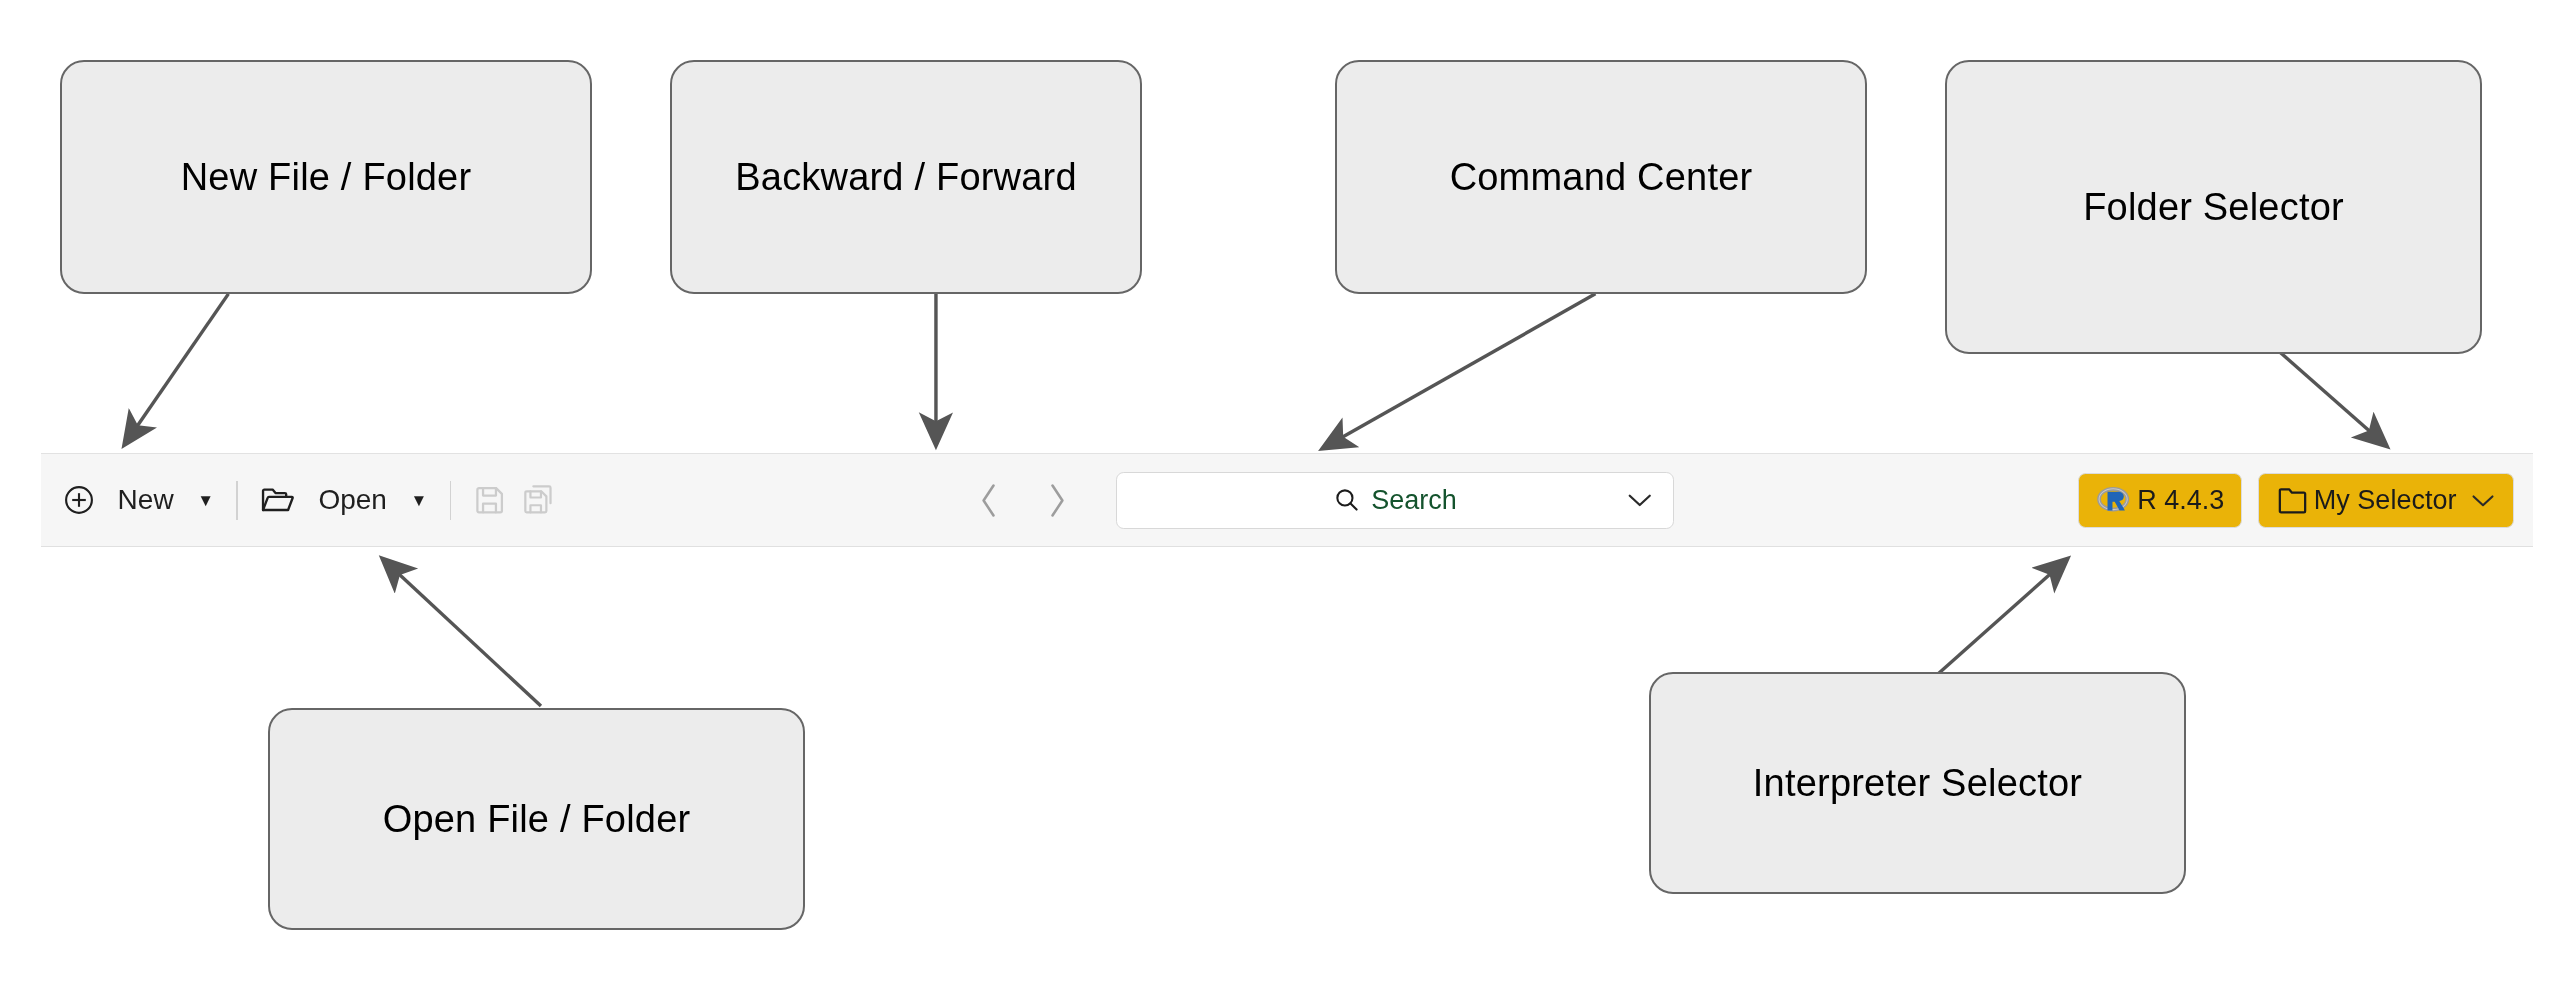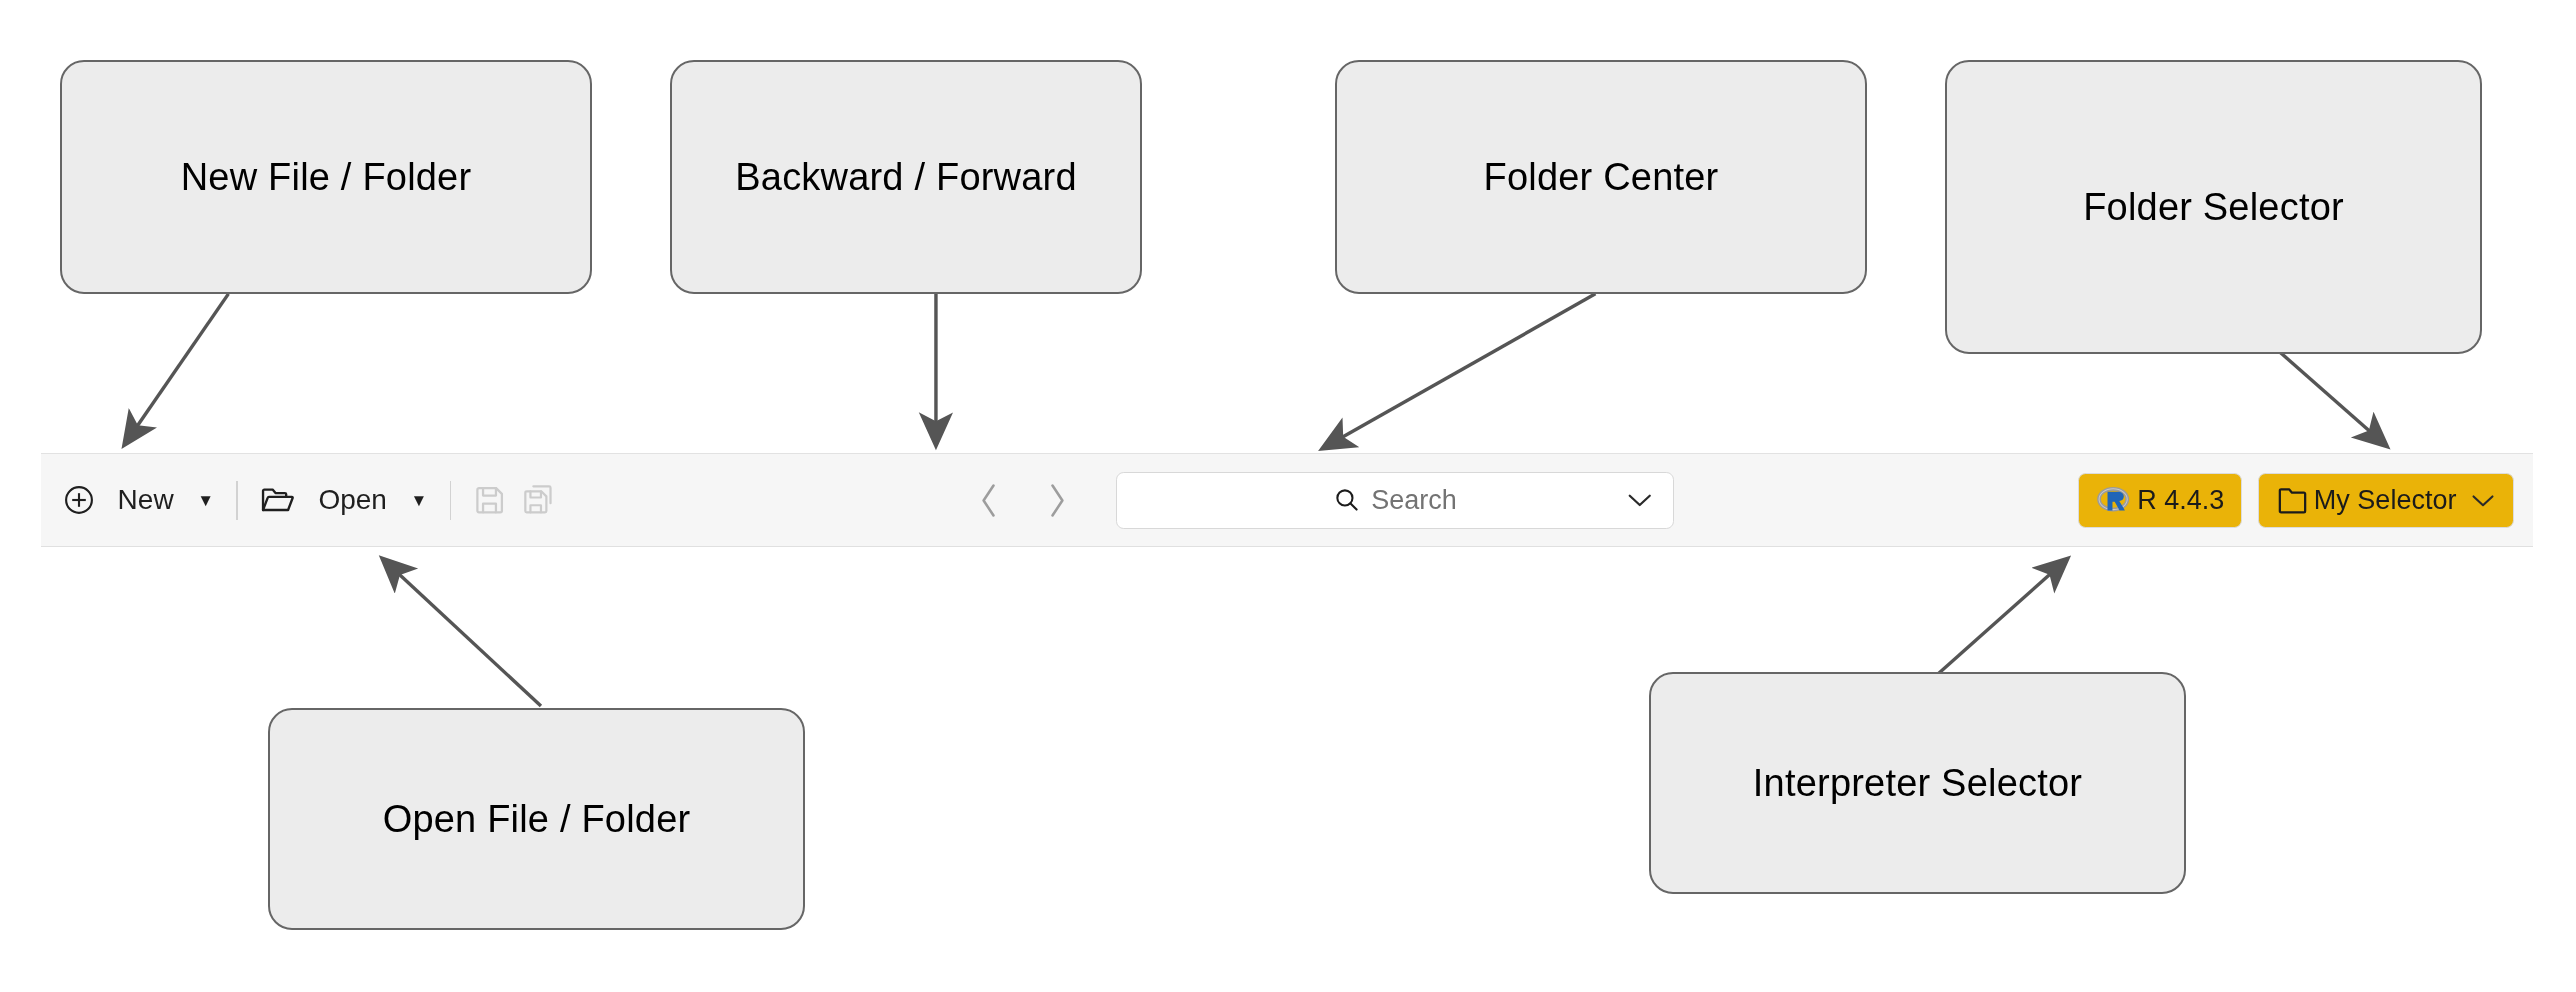--- a/index.html
+++ b/index.html
@@ -66,21 +66,21 @@
     background:#ffffff;
     border:1.7px solid #d8d8d8;
     border-radius:7.7px;
     display:flex;align-items:center;
     position:relative;
     box-sizing:border-box;
   }
   #commandcenter .cc-inner{
     flex:1 1 auto;display:flex;align-items:center;justify-content:center;gap:11px;
   }
-  #commandcenter .cc-text{font-size:27px;color:#737373;}
+  #commandcenter .cc-text{font-size:27px;color:#14532d;}
   #commandcenter .cc-caret{position:absolute;right:19px;top:50%;transform:translateY(-50%);display:flex;}
 
   
   .pill{
     height:55px;
     background:#eab308;
     border:1.7px solid #dcdcdc;
     border-radius:7.7px;
     display:flex;align-items:center;gap:5px;
     padding:0 17px;
@@ -114,21 +114,21 @@
 
   <div class="callout" style="left:60px;top:60px;width:532px;height:234px;">
     <span>New File / Folder</span>
   </div>
 
   <div class="callout" style="left:670px;top:60px;width:472px;height:234px;">
     <span>Backward / Forward</span>
   </div>
 
   <div class="callout" style="left:1335px;top:60px;width:532px;height:234px;">
-    <span>Folder Center</span>
+    <span>Command Center</span>
   </div>
 
   <div class="callout" style="left:1945px;top:60px;width:537px;height:294px;">
     <span>Folder Selector</span>
   </div>
 
   <div class="callout" style="left:268px;top:708px;width:537px;height:222px;">
     <span>Open File / Folder</span>
   </div>
 

